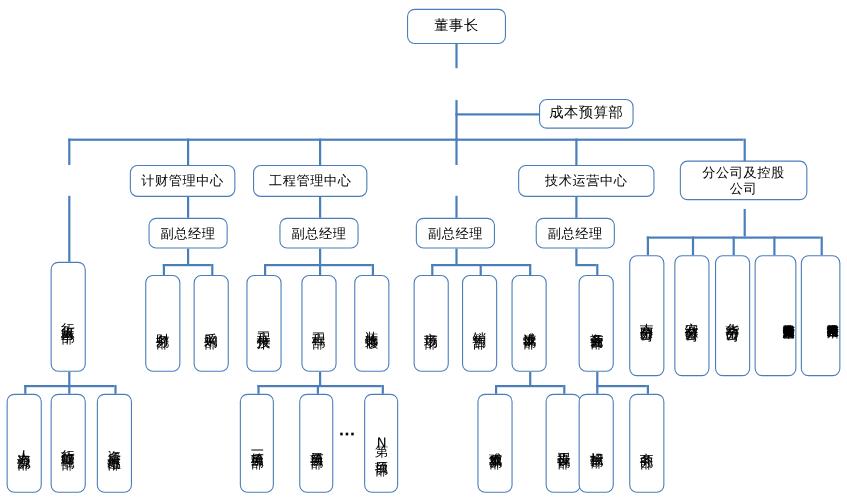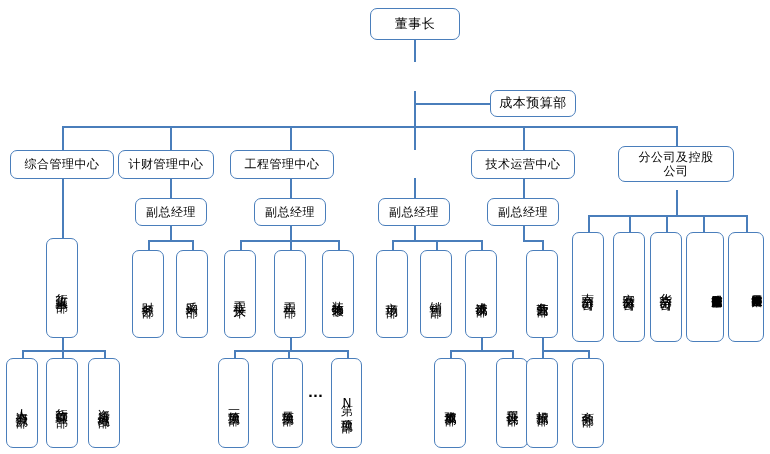--- a/index.html
+++ b/index.html
@@ -150,24 +150,23 @@
   <div class="ln lnv" style="left:629px; top:215px; height:17px;"></div>
   <div class="ln lnv" style="left:666px; top:215px; height:17px;"></div>
   <div class="ln lnv" style="left:703px; top:215px; height:17px;"></div>
   <div class="ln lnv" style="left:746px; top:215px; height:17px;"></div>
 
   <div class="box h" style="left:370px; top:8px; width:90px; height:32px;">董事长</div>
 
 
   <div class="box h" style="left:490px; top:90px; width:86px; height:27px;">成本预算部</div>
 
-  <div class="box h small" style="left:10px; top:150px; width:104px; height:29px;">综合管理中心</div>
   <div class="box h small" style="left:118px; top:150px; width:96px; height:29px;">计财管理中心</div>
   <div class="box h small" style="left:230px; top:150px; width:104px; height:29px;">工程管理中心</div>
-  <div class="box h small" style="left:471px; top:150px; width:104px; height:29px;">技术运营中心</div>
+  <div class="box h small" style="left:471px; top:150px; width:124px; height:29px;">技术运营中心</div>
   <div class="box h two" style="left:618px; top:146px; width:116px; height:36px; flex-direction:column;">
     <span>分公司及控股</span>
     <span>公司</span>
   </div>
 
   <div class="box h small" style="left:135px; top:198px; width:72px; height:28px;">副总经理</div>
   <div class="box h small" style="left:254px; top:198px; width:72px; height:28px;">副总经理</div>
   <div class="box h small" style="left:378px; top:198px; width:72px; height:28px;">副总经理</div>
   <div class="box h small" style="left:487px; top:198px; width:72px; height:28px;">副总经理</div>
 

